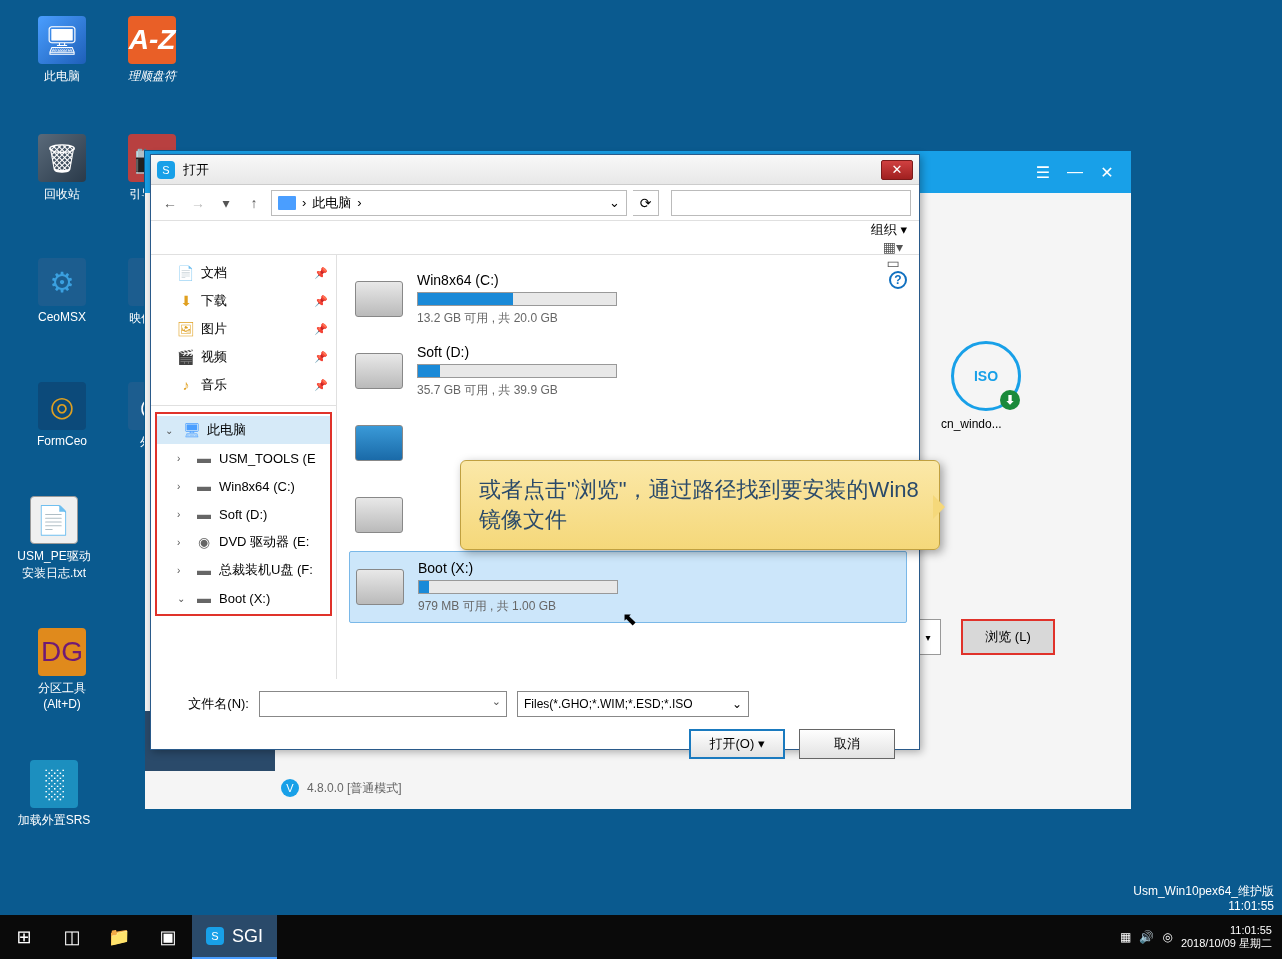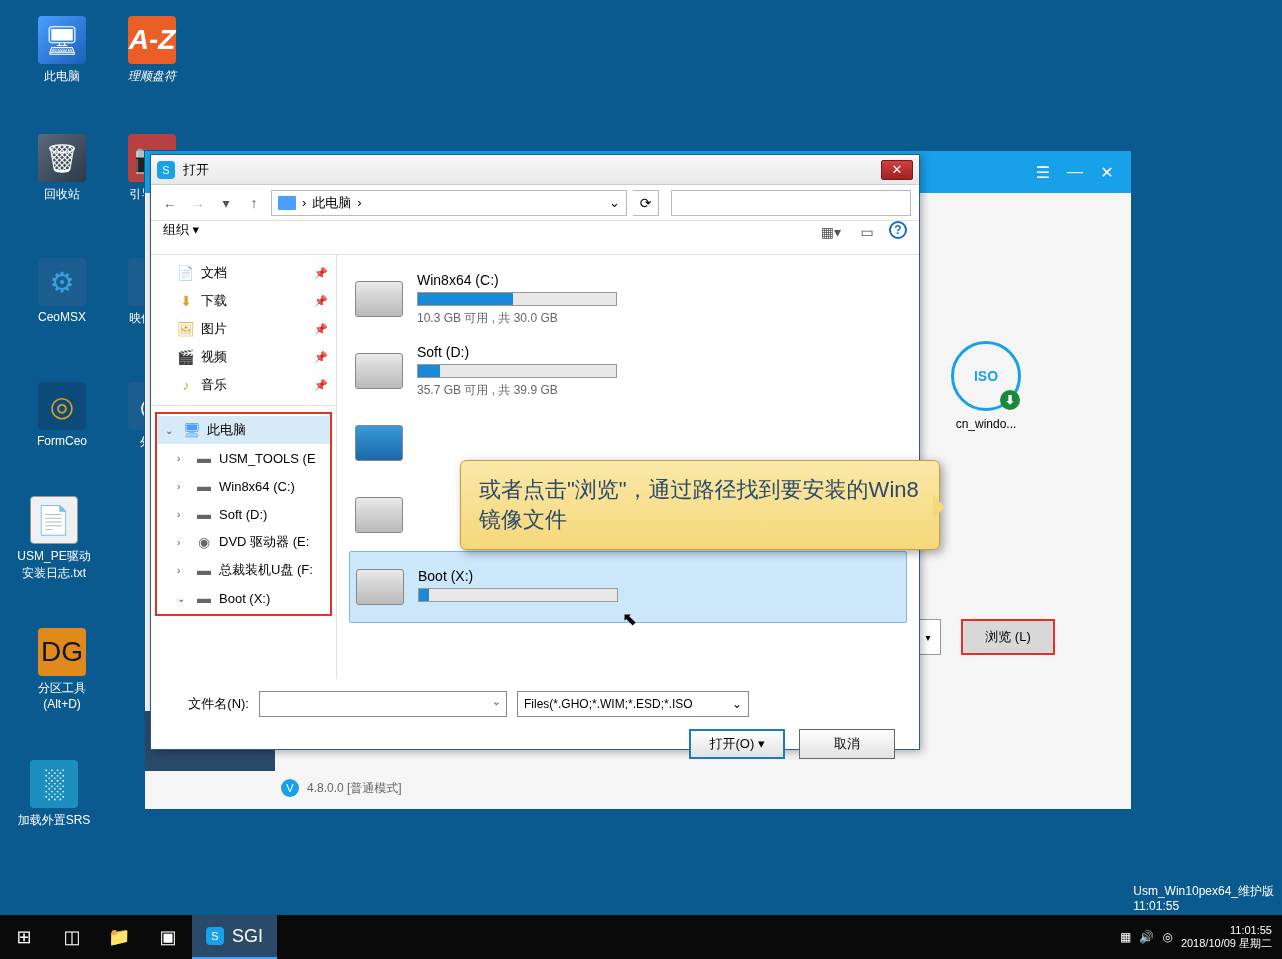--- a/index.html
+++ b/index.html
@@ -9,49 +9,49 @@
 .desktop-icon { position: absolute; width: 80px; text-align: center; color: #fff; font-size: 12px; cursor: pointer; }
 .desktop-icon .icon-img { width: 48px; height: 48px; margin: 0 auto 4px; border-radius: 4px; display: flex; align-items: center; justify-content: center; font-size: 28px; }
 .icon-pc { background: linear-gradient(135deg,#4a9eff,#1e5fb8); }
 .icon-az { background: #e95f27; color: #fff; font-weight: bold; font-size: 18px; }
 .icon-trash { background: linear-gradient(135deg,#5a6a7a,#2a3a4a); }
 .icon-camera { background: #b84040; }
 .icon-gear { background: #1c5d8f; color: #3aa0e0; }
 .icon-circle { background: #1c5d8f; border-radius: 50%; }
 .icon-form { background: #0c4a7a; color: #e0a020; }
 .icon-notepad { background: #f0f0f0; border: 1px solid #999; }
-.icon-dg { background: #e08a1c; color: #0f172a; }
+.icon-dg { background: #e08a1c; color: #701a75; }
 .icon-srs { background: #1c8fbf; color: #fff; }
 
 
 .sgi-window { position: absolute; left: 144px; top: 150px; width: 988px; height: 660px; background: #f5f5f5; border: 1px solid #0a5a8f; }
 .sgi-titlebar { height: 42px; background: #18a0e8; display: flex; align-items: center; justify-content: flex-end; padding-right: 8px; }
 .sgi-titlebar .winbtn { width: 32px; height: 28px; color: #fff; font-size: 16px; display: flex; align-items: center; justify-content: center; cursor: pointer; }
 .sgi-sidebar { position: absolute; left: 0; top: 560px; width: 130px; height: 60px; background: #2a4a6a; color: #fff; font-size: 14px; display: flex; align-items: center; padding-left: 14px; }
 .sgi-footer { position: absolute; left: 136px; bottom: 12px; font-size: 12px; color: #666; display: flex; align-items: center; gap: 8px; }
 .sgi-footer .v-badge { width: 18px; height: 18px; border-radius: 50%; background: #18a0e8; color: #fff; font-size: 11px; display: flex; align-items: center; justify-content: center; }
-.sgi-iso { position: absolute; right: 100px; top: 190px; width: 90px; text-align: center; font-size: 12px; }
+.sgi-iso { position: absolute; right: 100px; top: 190px; width: 90px; text-align: left; font-size: 12px; }
 .sgi-iso .iso-circle { width: 70px; height: 70px; border: 3px solid #18a0e8; border-radius: 50%; margin: 0 auto 6px; display: flex; align-items: center; justify-content: center; color: #18a0e8; font-weight: bold; font-size: 14px; position: relative; }
 .sgi-iso .iso-badge { position: absolute; right: -2px; bottom: -2px; width: 20px; height: 20px; background: #1a8a3a; border-radius: 50%; color: #fff; font-size: 12px; display: flex; align-items: center; justify-content: center; }
 .sgi-browse { position: absolute; right: 76px; top: 468px; width: 94px; height: 36px; background: #d8d8d8; border: 2px solid #e0322a; display: flex; align-items: center; justify-content: center; font-size: 13px; }
 .sgi-arrow { position: absolute; right: 190px; top: 468px; width: 26px; height: 36px; background: #fff; border: 1px solid #999; display: flex; align-items: center; justify-content: center; font-size: 10px; }
 
 
 .file-dialog { position: absolute; left: 150px; top: 154px; width: 770px; height: 596px; background: #fff; border: 1px solid #2a5a8a; box-shadow: 2px 2px 8px rgba(0,0,0,0.3); }
 .fd-titlebar { height: 30px; background: linear-gradient(#f8f8f8,#e8e8e8); display: flex; align-items: center; padding: 0 6px; border-bottom: 1px solid #ccc; }
 .fd-titlebar .fd-logo { width: 18px; height: 18px; background: #18a0e8; border-radius: 4px; margin-right: 8px; display: flex; align-items: center; justify-content: center; color: #fff; font-size: 11px; }
 .fd-titlebar .fd-title { flex: 1; font-size: 13px; }
 .fd-titlebar .fd-close { width: 32px; height: 20px; background: linear-gradient(#d04040,#a02020); border: 1px solid #7a1a1a; border-radius: 2px; color: #fff; display: flex; align-items: center; justify-content: center; font-size: 13px; cursor: pointer; }
 .fd-nav { height: 36px; display: flex; align-items: center; padding: 4px 8px; gap: 6px; border-bottom: 1px solid #e0e0e0; }
 .fd-nav .navbtn { width: 22px; height: 22px; color: #555; font-size: 14px; display: flex; align-items: center; justify-content: center; cursor: pointer; }
 .fd-nav .addr { flex: 1; height: 26px; border: 1px solid #bbb; display: flex; align-items: center; padding: 0 6px; font-size: 13px; gap: 6px; }
 .fd-nav .addr .mini-pc { width: 18px; height: 14px; background: #4a9eff; border-radius: 1px; }
 .fd-nav .refresh { width: 26px; height: 26px; border: 1px solid #bbb; border-left: none; display: flex; align-items: center; justify-content: center; font-size: 14px; cursor: pointer; }
 .fd-nav .search { width: 240px; height: 26px; border: 1px solid #bbb; margin-left: 6px; }
-.fd-toolbar { height: 34px; display: flex; align-items: flex-start; padding: 0 12px; border-bottom: 1px solid #e0e0e0; font-size: 13px; }
+.fd-toolbar { height: 34px; display: flex; align-items: flex-end; padding: 0 12px; border-bottom: 1px solid #e0e0e0; font-size: 13px; flex-direction: column; }
 .fd-toolbar .spacer { flex: 1; }
 .fd-toolbar .toolicon { width: 28px; height: 22px; margin-left: 8px; display: flex; align-items: center; justify-content: center; color: #555; font-size: 14px; cursor: pointer; }
 .fd-toolbar .help { color: #1070c0; font-weight: bold; border: 2px solid #1070c0; border-radius: 50%; width: 18px; height: 18px; font-size: 12px; }
 
 .fd-body { display: flex; height: 424px; }
 .fd-tree { width: 186px; border-right: 1px solid #e0e0e0; overflow-y: auto; font-size: 13px; padding: 4px 0; }
 .tree-item { display: flex; align-items: center; height: 28px; padding: 0 8px; gap: 6px; cursor: pointer; }
 .tree-item .pin { margin-left: auto; color: #666; font-size: 11px; }
 .tree-item .ticon { width: 18px; text-align: center; color: #e0a020; font-size: 14px; }
 .tree-item .chevron { width: 12px; color: #555; font-size: 10px; }
@@ -86,21 +86,21 @@
 
 .cursor { position: absolute; left: 622px; top: 608px; font-size: 18px; color: #000; pointer-events: none; z-index: 100; }
 
 
 .taskbar { position: absolute; bottom: 0; left: 0; right: 0; height: 44px; background: #0a0a0a; display: flex; align-items: center; color: #fff; font-size: 12px; }
 .taskbar .tbtn { width: 48px; height: 44px; display: flex; align-items: center; justify-content: center; font-size: 18px; cursor: pointer; }
 .taskbar .tbtn.active { background: #2a4a6a; border-bottom: 2px solid #4a9eff; }
 .taskbar .tspacer { flex: 1; }
 .taskbar .tray { display: flex; align-items: center; gap: 8px; padding-right: 10px; }
 .taskbar .tray-time { text-align: right; font-size: 11px; line-height: 1.2; }
-.status-line { position: absolute; bottom: 44px; right: 8px; color: #fff; font-size: 12px; text-align: left; line-height: 1.3; }
+.status-line { position: absolute; bottom: 44px; right: 8px; color: #fff; font-size: 12px; text-align: right; line-height: 1.3; }
 </style>
 </head>
 <body>
 
 <div id="desktop-container">
     <div class="desktop-icon" style="left: 22px; top: 16px;">
       <div class="icon-img icon-pc">🖥</div>
       <div>此电脑</div>
     </div>
     <div class="desktop-icon" style="left: 112px; top: 16px; font-style: italic;">
@@ -270,21 +270,21 @@
     </div>
     <div class="fd-main">
       <div id="drives">
           <div class="drive-item ">
     <div class="drive-icon "></div>
     <div class="drive-info">
       <div class="drive-name">Win8x64 (C:)</div>
       <div class="drive-bar">
                 <div class="drive-fill" style="width:48%"></div>
               </div>
-      <div class="drive-text">10.3 GB 可用 , 共 30.0 GB</div>
+      <div class="drive-text">13.2 GB 可用 , 共 20.0 GB</div>
     </div>
           </div>
           <div class="drive-item ">
     <div class="drive-icon "></div>
     <div class="drive-info">
       <div class="drive-name">Soft (D:)</div>
       <div class="drive-bar">
                 <div class="drive-fill" style="width:11%"></div>
               </div>
       <div class="drive-text">35.7 GB 可用 , 共 39.9 GB</div>
@@ -297,20 +297,21 @@
             <div class="drive-icon"></div>
             <div class="drive-info"></div>
           </div>
           <div class="drive-item selected">
     <div class="drive-icon "></div>
     <div class="drive-info">
       <div class="drive-name">Boot (X:)</div>
       <div class="drive-bar">
                 <div class="drive-fill" style="width:5%"></div>
               </div>
+      <div class="drive-text">979 MB 可用 , 共 1.00 GB</div>
     </div>
           </div>
         </div>
     </div>
   </div>
   <div class="fd-bottom">
     <div class="fd-row">
       <label>文件名(N):</label>
       <div style="position:relative;display:inline-block">
         <input class="fname-input" style="">

